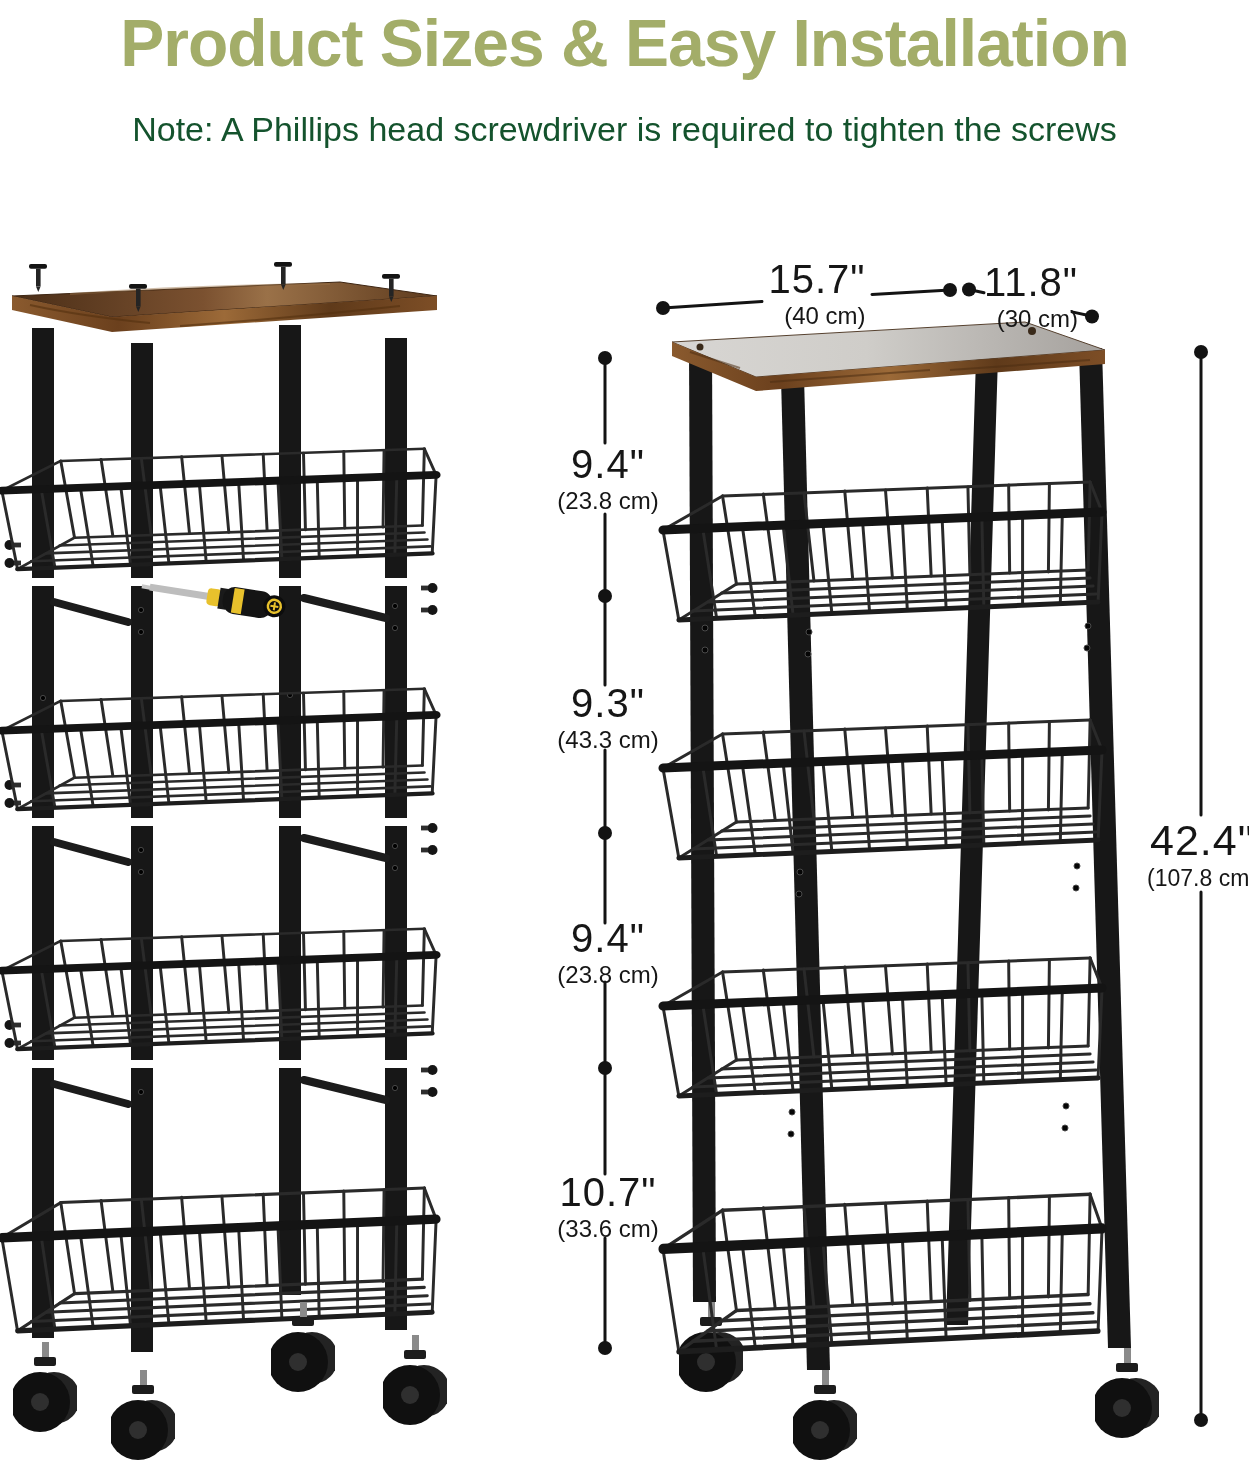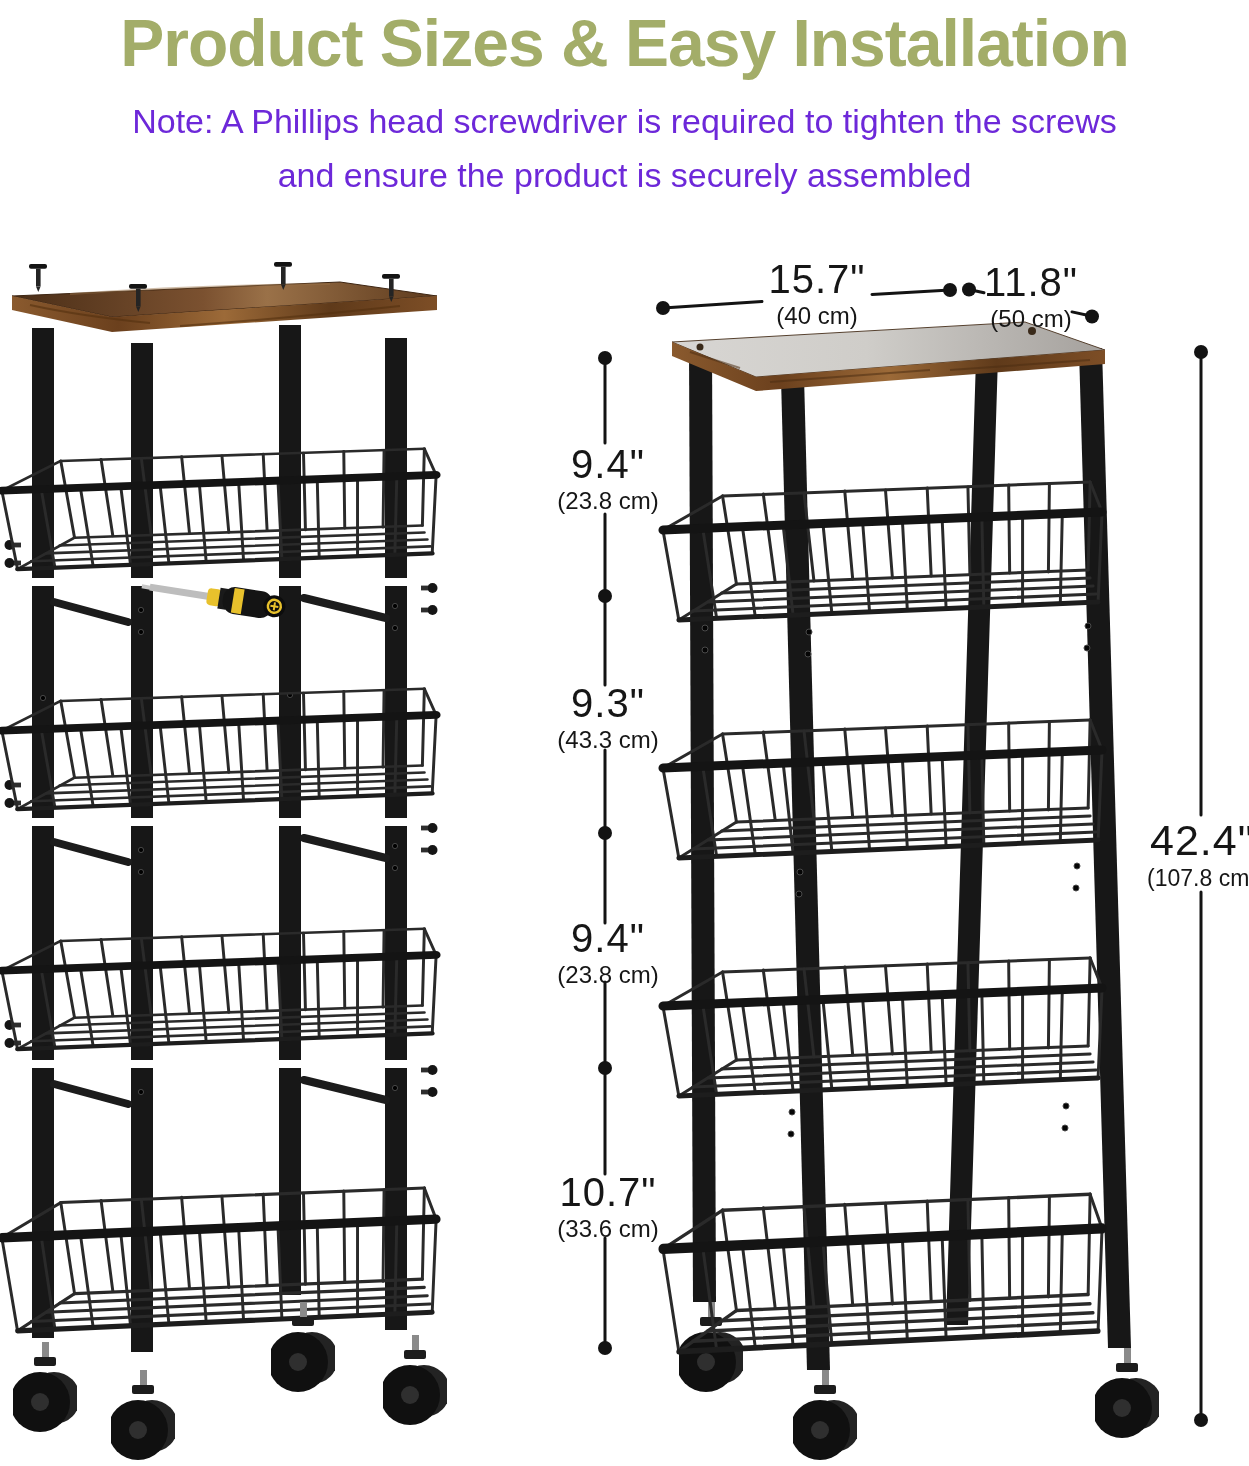--- a/index.html
+++ b/index.html
@@ -1,40 +1,39 @@
 <!DOCTYPE html>
 <html><head>
 <meta charset="utf-8">
 <style>
   html,body{margin:0;padding:0;background:#fff;}
   .canvas{position:relative;width:1249px;height:1466px;background:#fff;overflow:hidden;
           font-family:"Liberation Sans",sans-serif;}
   .header{position:absolute;top:0;left:0;width:1249px;text-align:center;}
   .title{margin:6px 0 0 0;font-size:66px;font-weight:bold;letter-spacing:-1px;
          color:#a3ad69;line-height:1.15;}
-  .note{margin-top:12px;font-size:34px;color:#6d28d9;line-height:1.6;font-weight:normal;}
+  .note{margin-top:20px;font-size:34px;color:#14532d;line-height:1.6;font-weight:normal;}
   .scene{position:absolute;top:230px;left:0;width:1249px;height:1236px;}
   .art{position:absolute;top:0;left:0;}
   .dim{position:absolute;transform:translate(-50%,-50%);text-align:center;color:#161616;
        line-height:1;white-space:nowrap;}
   .dim .in{font-size:40px;letter-spacing:1px;}
-  .dim .cm{font-size:24px;margin-top:5px;}
+  .dim .cm{font-size:24px;margin-top:5px;text-align:right;}
   .dim.big .in{font-size:43px;}
   .dim.big .cm{font-size:23px;}
 </style>
 </head>
 <body>
 
 <div class="canvas">
 
   <div class="header">
     <h1 class="title">Product Sizes &amp; Easy Installation</h1>
     <div class="note">
       <div>Note: A Phillips head screwdriver is required to tighten the screws</div>
-      <div>and ensure the product is securely assembled</div>
     </div>
   </div>
 
   <div class="scene">
 
     <svg class="art" width="1249" height="1236" viewBox="0 0 1249 1236">
       <defs>
         <linearGradient id="gTopL" x1="0" y1="0" x2="1" y2="0">
           <stop offset="0" stop-color="#4a2e17"></stop>
             <stop offset="0.45" stop-color="#7b5130"></stop>
@@ -297,21 +296,21 @@
         </g>
       </g>
     </svg>
 
     <div class="dim" style="left:817px;top:63px">
       <div class="in">15.7"</div>
       <div class="cm">(40 cm)</div>
     </div>
     <div class="dim" style="left:1031px;top:66px">
       <div class="in">11.8"</div>
-      <div class="cm">(50 cm)</div>
+      <div class="cm">(30 cm)</div>
     </div>
     <div class="dim" style="left:608px;top:248px">
       <div class="in">9.4"</div>
       <div class="cm">(23.8 cm)</div>
     </div>
     <div class="dim" style="left:608px;top:487px">
       <div class="in">9.3"</div>
       <div class="cm">(43.3 cm)</div>
     </div>
     <div class="dim" style="left:608px;top:722px">

